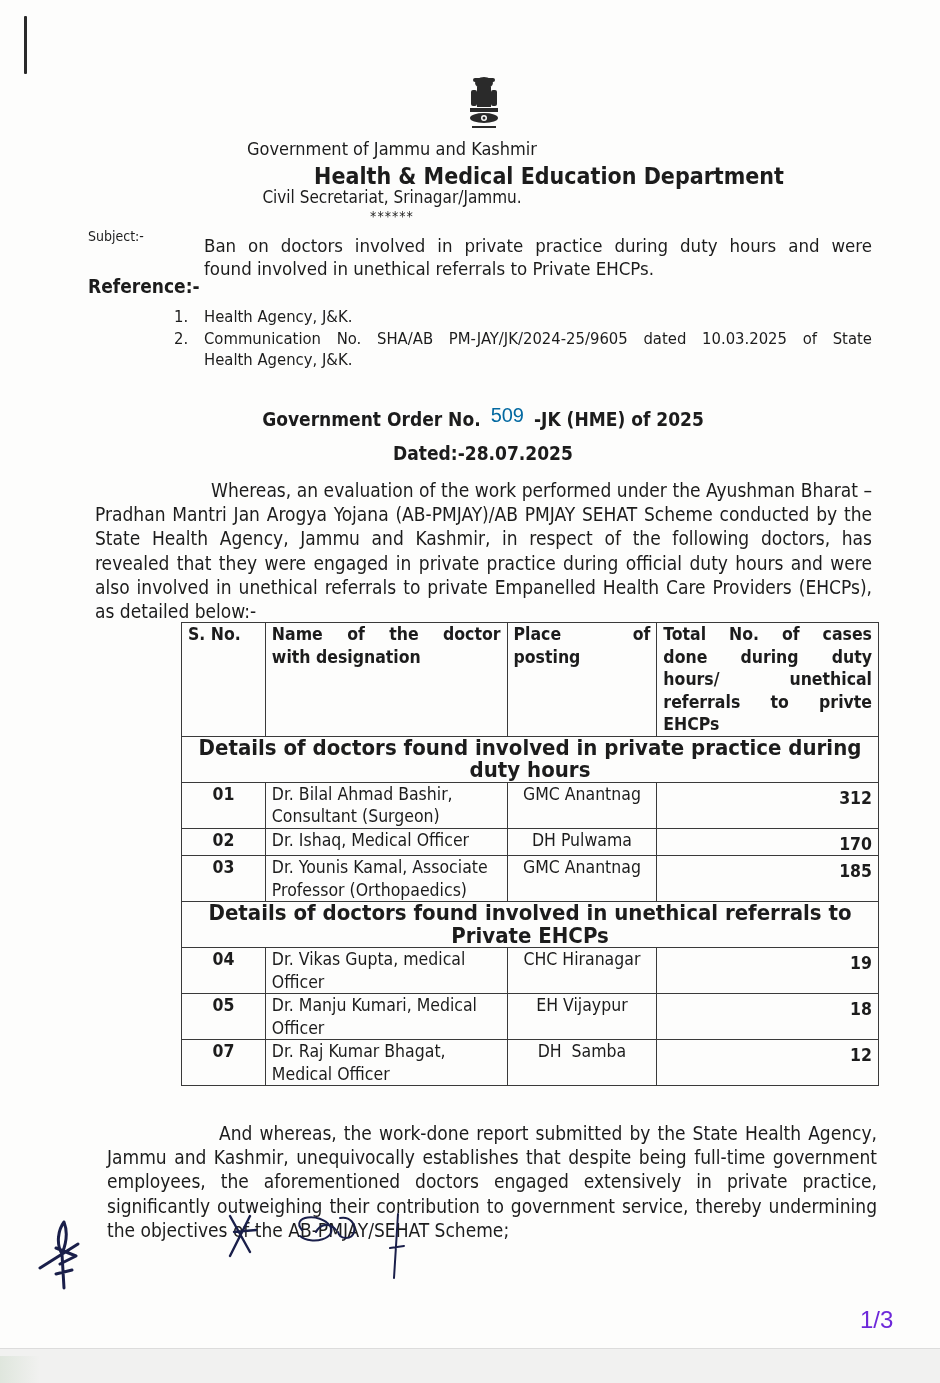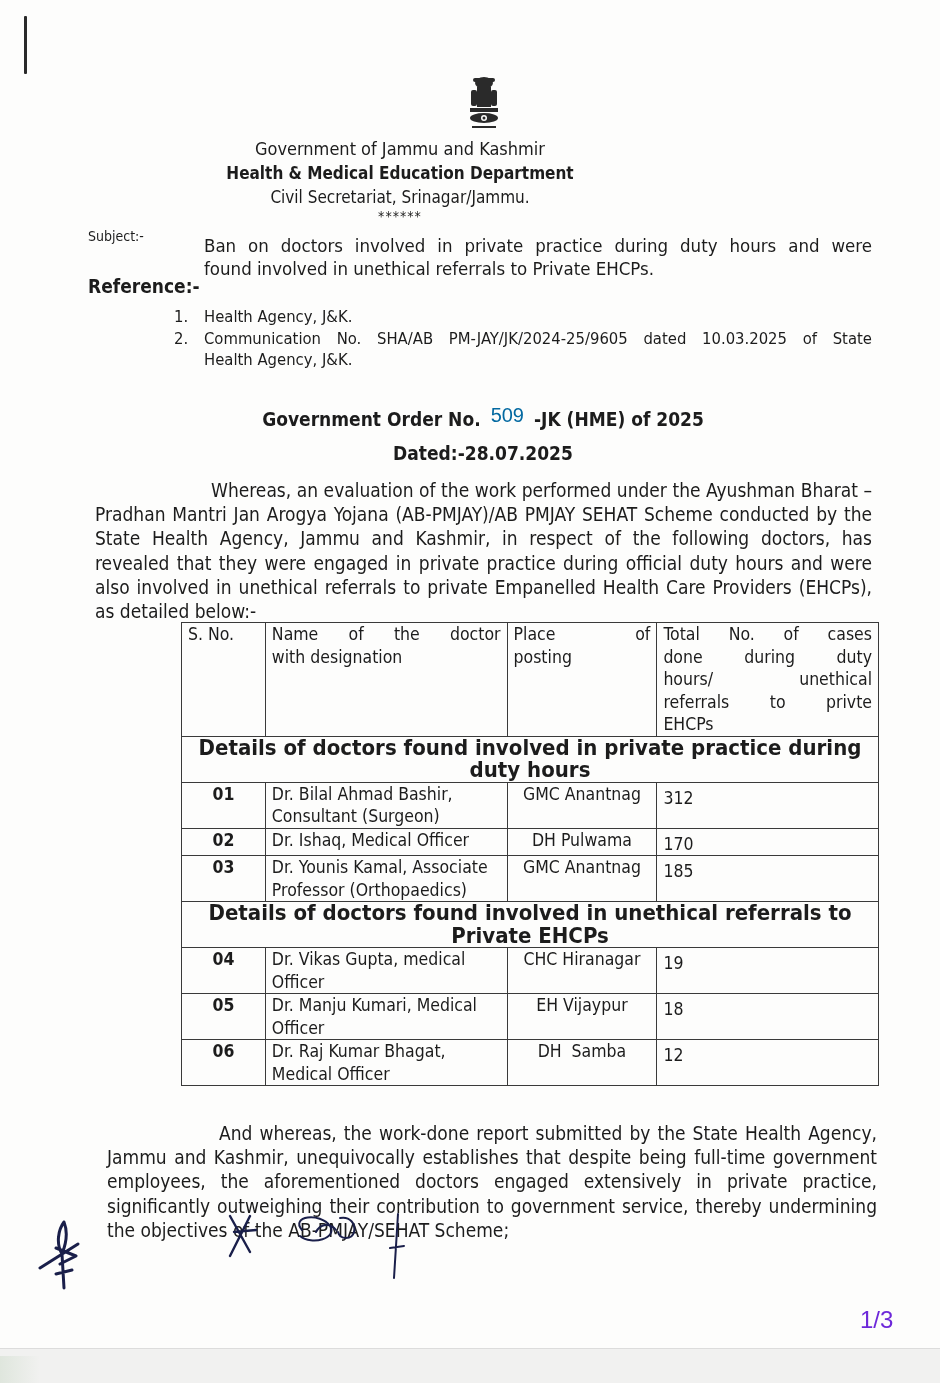--- a/index.html
+++ b/index.html
@@ -14,23 +14,23 @@
       position: absolute; left: 0; top: 0; width: 940px; height: 1348px;
       background: #fdfdfc;
     }
     .margin-line {
       position: absolute; left: 24px; top: 16px; width: 3px; height: 58px;
       background: #2a2a2a; border-radius: 1px;
     }
     .emblem {
       position: absolute; left: 458px; top: 74px; width: 52px; height: 62px;
     }
-    .hdr { position: absolute; left: 8px; width: 784px; text-align: center; }
+    .hdr { position: absolute; left: 0; width: 784px; text-align: center; }
     .hdr-gov { top: 138px; font-size: 18px; }
-    .hdr-dept { top: 163px; font-size: 17px; font-weight: bold; }
+    .hdr-dept { top: 163px; font-size: 23px; font-weight: bold; text-align: right; }
     .hdr-sec { top: 187px; font-size: 17px; }
     .hdr-stars { top: 208px; font-size: 14px; letter-spacing: 1px; }
 
     .subject-label { position: absolute; left: 88px; top: 228px; font-size: 14px; }
     .subject-text {
       position: absolute; left: 204px; top: 234px; width: 668px;
       font-size: 18.5px; line-height: 23px; text-align: justify; text-align-last: left;
     }
     .subject-text span.l1 { display: block; text-align: justify; text-align-last: justify; }
     .ref-label { position: absolute; left: 88px; top: 275px; font-size: 19px; font-weight: bold; }
@@ -49,28 +49,28 @@
     }
     .para1 .indent { display: inline-block; width: 116px; }
 
     table.doctors {
       position: absolute; left: 181px; top: 622px; width: 698px;
       border-collapse: collapse; font-size: 17.5px; line-height: 22.5px;
     }
     table.doctors td, table.doctors th {
       border: 1.5px solid #3a3a3a; vertical-align: top; padding: 0 6px;
     }
-    table.doctors th { font-weight: normal; text-align: left; }
+    table.doctors th { font-weight: bold; text-align: left; }
     .th-total { text-align: justify !important; }
     .th-total span { display: block; text-align: justify; text-align-last: justify; }
     .th-total span.last { text-align-last: left; }
     .section-row td { text-align: center; font-weight: bold; font-size: 22px; padding: 0 4px; }
     .sno { font-weight: bold; text-align: center; }
     .place { text-align: center; }
-    .cases { text-align: left; padding-top: 4px !important; }
+    .cases { text-align: right; padding-top: 4px !important; font-weight: bold; }
 
     .para2 {
       position: absolute; left: 107px; top: 1121px; width: 770px;
       font-size: 19px; line-height: 24.2px; text-align: justify;
     }
     .para2 .indent { display: inline-block; width: 112px; }
 
     .sig { position: absolute; }
     .page-indicator {
       position: absolute; left: 860px; top: 1306px; font-size: 24px; color: #6d28d9;
@@ -196,21 +196,21 @@
       <td class="place">CHC Hiranagar</td>
       <td class="cases">19</td>
     </tr>
     <tr>
       <td class="sno">05</td>
       <td>Dr. Manju Kumari, Medical Officer</td>
       <td class="place">EH Vijaypur</td>
       <td class="cases">18</td>
     </tr>
     <tr>
-      <td class="sno">06</td>
+      <td class="sno">07</td>
       <td>Dr. Raj Kumar Bhagat, Medical Officer</td>
       <td class="place" style="white-space:pre">DH  Samba</td>
       <td class="cases">12</td>
     </tr>
   </tbody>
     </table>
 
   <div class="para2"><span class="indent"></span><span>And whereas, the work-done report submitted by the State Health Agency, Jammu and Kashmir, unequivocally establishes that despite being full-time government employees, the aforementioned doctors engaged extensively in private practice, significantly outweighing their contribution to government service, thereby undermining the objectives of the AB-PMJAY/SEHAT Scheme;</span></div>
 
   <svg class="sig" style="left:34px;top:1218px" width="56" height="72" viewBox="0 0 56 72">

